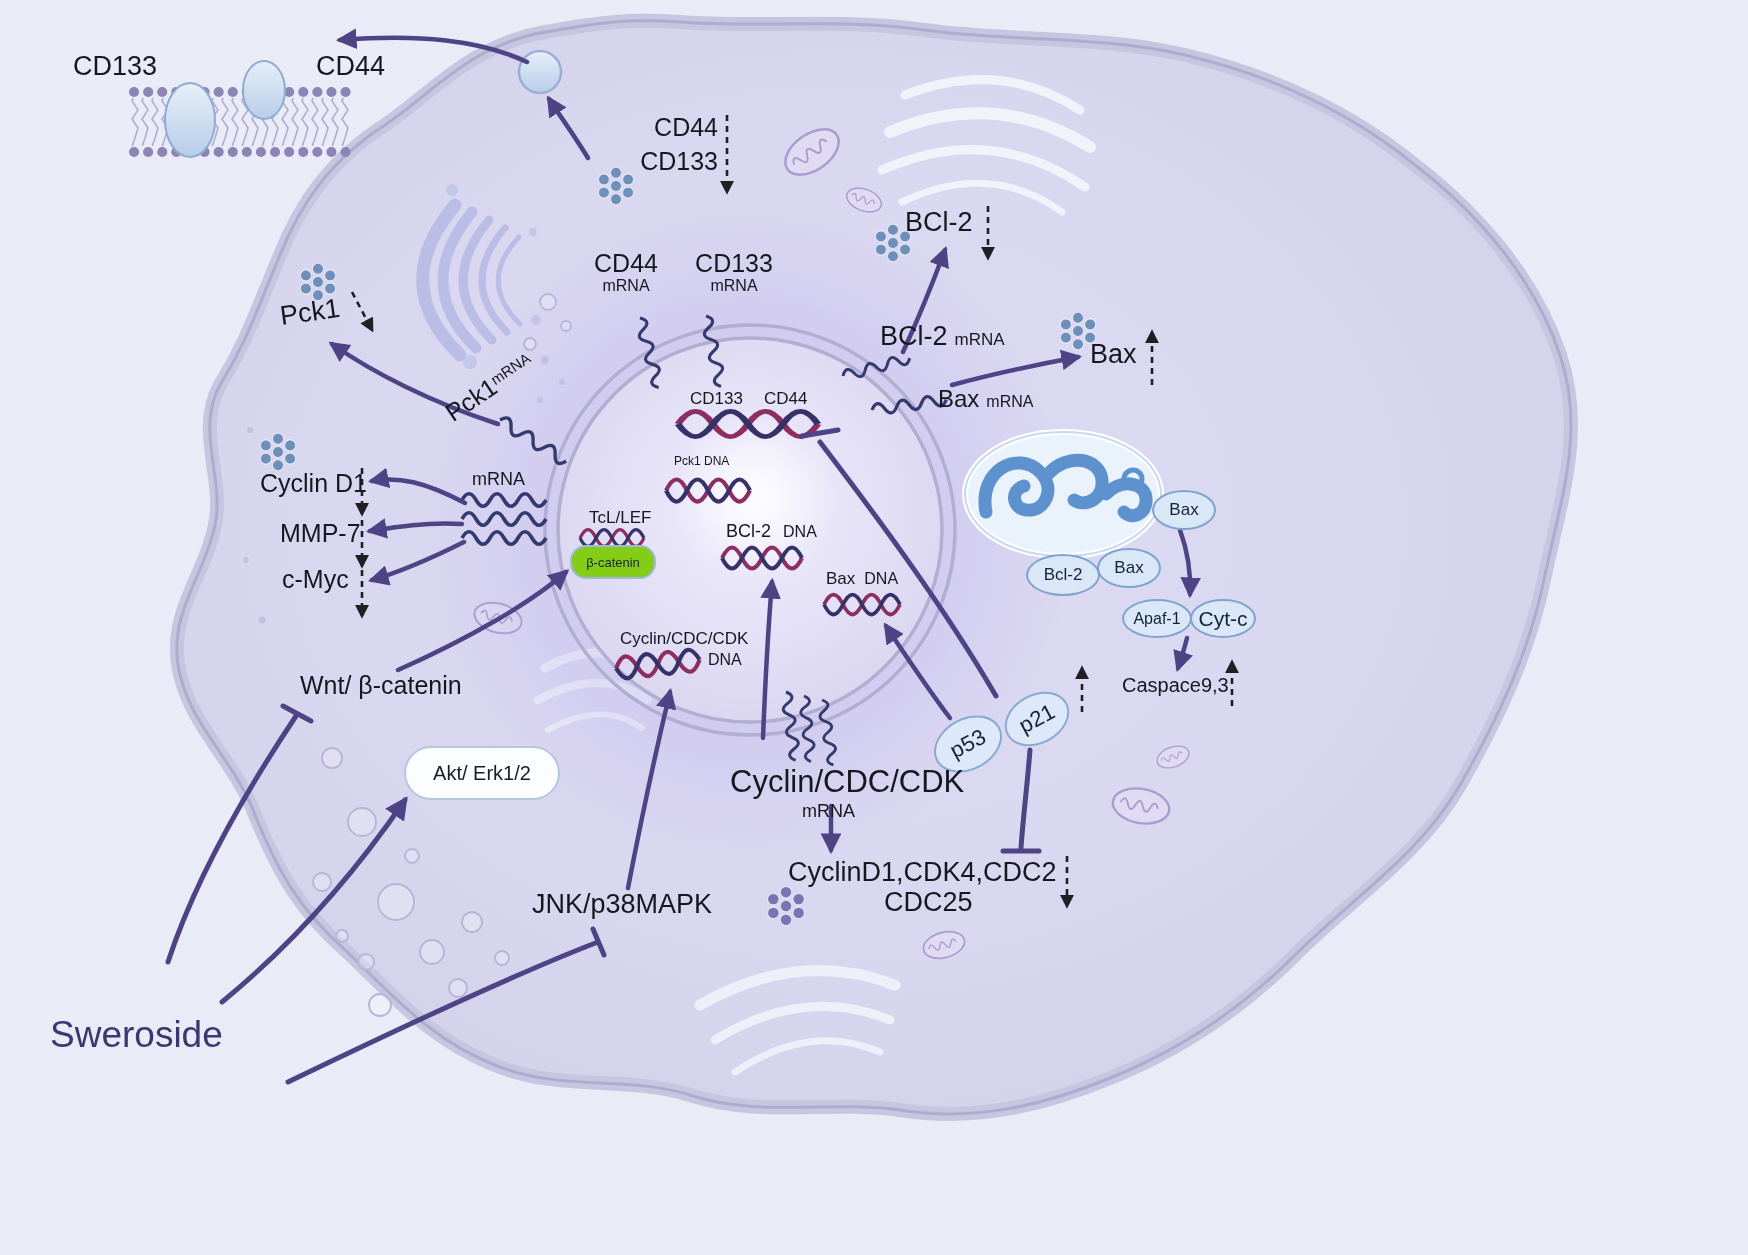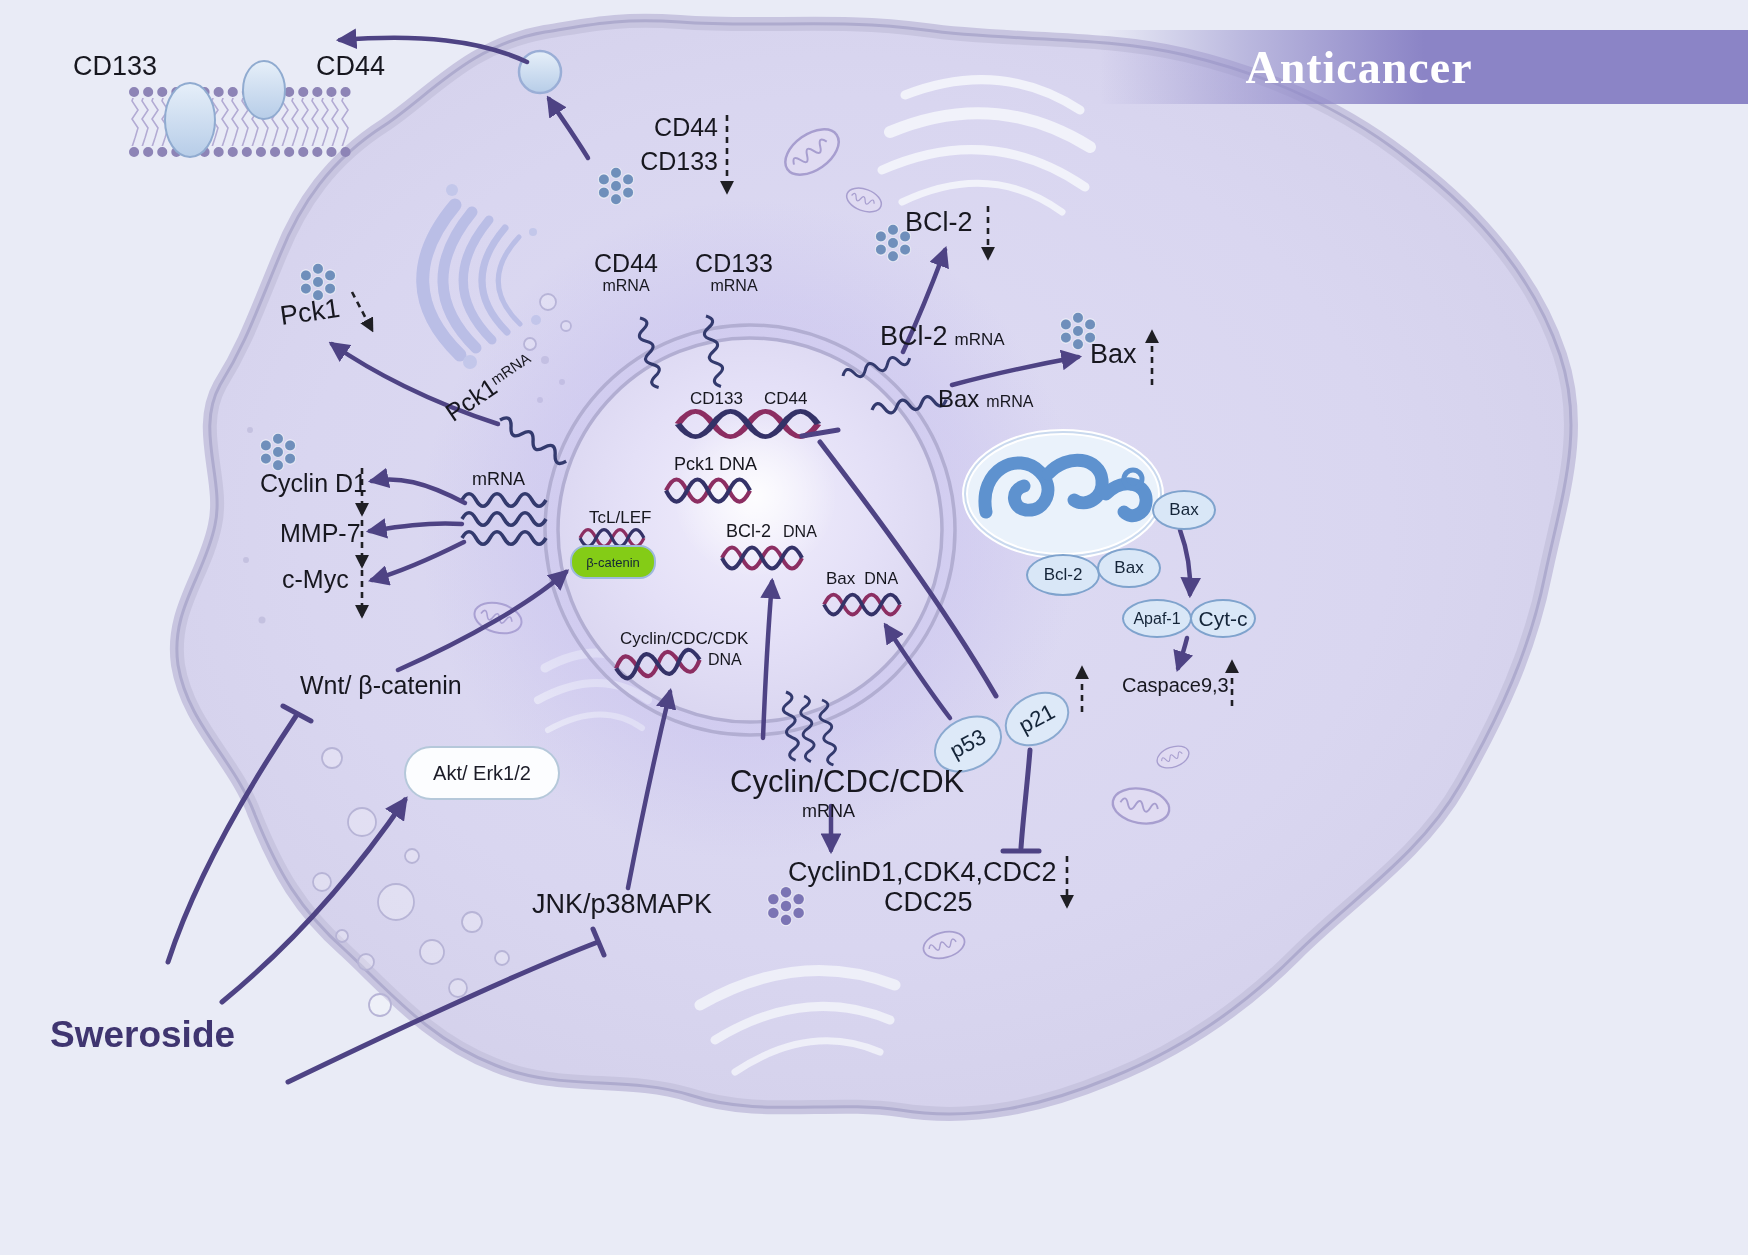--- a/index.html
+++ b/index.html
@@ -10,21 +10,21 @@
   .row{display:inline-flex;align-items:baseline;}
   .oval{position:absolute;display:flex;align-items:center;justify-content:center;
         background:#d9e7f7;border:2px solid #7fa3cd;border-radius:50%;
         color:#142438;white-space:nowrap;}
   .banner{position:absolute;left:1100px;top:30px;width:648px;height:74px;
         background:linear-gradient(to right, rgba(170,165,215,0.0), rgba(150,144,204,0.55) 22%, #8b84c6 50%, #8b84c6 100%);
         display:flex;align-items:center;justify-content:center;padding-right:130px;box-sizing:border-box;
         color:#ffffff;font-family:"Liberation Serif",serif;font-weight:bold;font-size:46px;letter-spacing:1px;}
   .pill{position:absolute;display:flex;align-items:center;justify-content:center;
         background:#fcfdff;border:2px solid #b5c8da;border-radius:28px;color:#1c1c28;}
-  .sweroside{position:absolute;font-weight:bold;color:#3f3570;font-size:37px;}
+  .sweroside{position:absolute;font-weight:normal;color:#3f3570;font-size:37px;}
 </style>
 </head>
 <body>
 
 <div class="stage">
 
 <svg class="layer" width="1748" height="1255" viewBox="0 0 1748 1255">
   <defs>
     <radialGradient id="cellGrad" cx="48%" cy="46%" r="65%">
       <stop offset="0%" stop-color="#dedbf3"></stop>
@@ -249,23 +249,20 @@
     <path d="M 352,292 L 372,330" marker-end="url(#mB)"></path>
     <path d="M 362,468 L 362,514" marker-end="url(#mB)"></path>
     <path d="M 362,520 L 362,566" marker-end="url(#mB)"></path>
     <path d="M 362,570 L 362,616" marker-end="url(#mB)"></path>
     <path d="M 1082,712 L 1082,668" marker-end="url(#mB)"></path>
     <path d="M 1232,706 L 1232,662" marker-end="url(#mB)"></path>
     <path d="M 1067,856 L 1067,906" marker-end="url(#mB)"></path>
   </g>
 </svg>
 
-<div class="banner">
-  <span>Anticancer</span>
-</div>
 
 <div class="lbl" style="left:73px;top:52px;font-size:27px">CD133</div>
 <div class="lbl" style="left:316px;top:52px;font-size:27px">CD44</div>
 
 <div class="lbl" style="left:600px;top:114px;width:118px;text-align:right;font-size:25px">CD44</div>
 <div class="lbl" style="left:600px;top:148px;width:118px;text-align:right;font-size:25px">CD133</div>
 
 <div class="lbl" style="left:905px;top:208px;font-size:27px">BCl-2</div>
 
 <div class="lbl col" style="left:584px;top:250px;width:84px">
@@ -294,21 +291,21 @@
   <span style="font-size:25px">Pck1</span><span style="font-size:15px;vertical-align:7px">mRNA</span>
 </div>
 
 <div class="lbl" style="left:260px;top:470px;font-size:25px">Cyclin D1</div>
 <div class="lbl" style="left:280px;top:520px;font-size:25px">MMP-7</div>
 <div class="lbl" style="left:282px;top:566px;font-size:25px">c-Myc</div>
 <div class="lbl" style="left:472px;top:470px;font-size:18px">mRNA</div>
 
 <div class="lbl" style="left:690px;top:390px;font-size:17px">CD133</div>
 <div class="lbl" style="left:764px;top:390px;font-size:17px">CD44</div>
-<div class="lbl" style="left:674px;top:455px;font-size:18px">Pck1 DNA</div>
+<div class="lbl" style="left:674px;top:455px;font-size:12px">Pck1 DNA</div>
 <div class="lbl row" style="left:726px;top:522px">
   <span style="font-size:18px">BCl-2</span>
   <span style="font-size:16px;margin-left:12px">DNA</span>
 </div>
 <div class="lbl row" style="left:826px;top:570px">
   <span style="font-size:17px">Bax</span>
   <span style="font-size:16px;margin-left:9px">DNA</span>
 </div>
 <div class="lbl" style="left:620px;top:630px;font-size:17px">Cyclin/CDC/CDK</div>
 <div class="lbl" style="left:708px;top:652px;font-size:16px">DNA</div>

